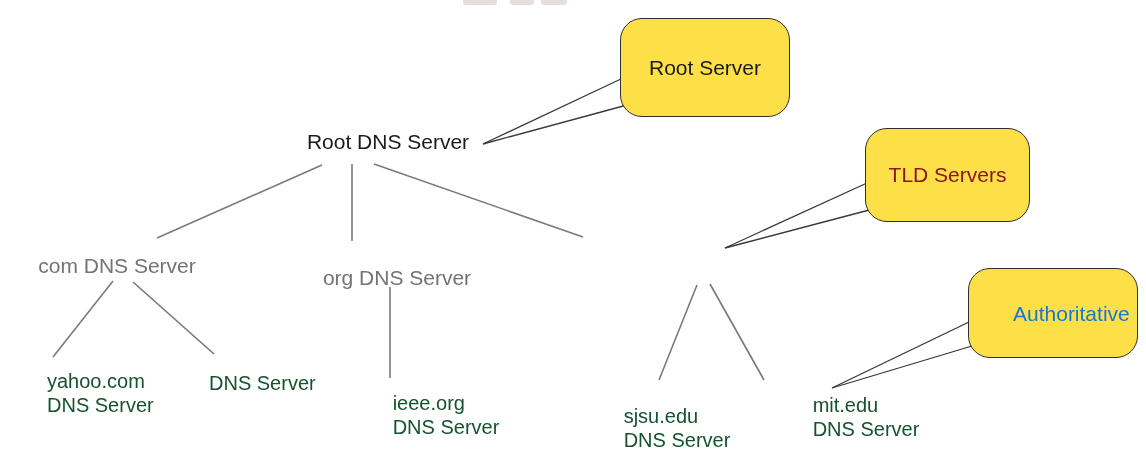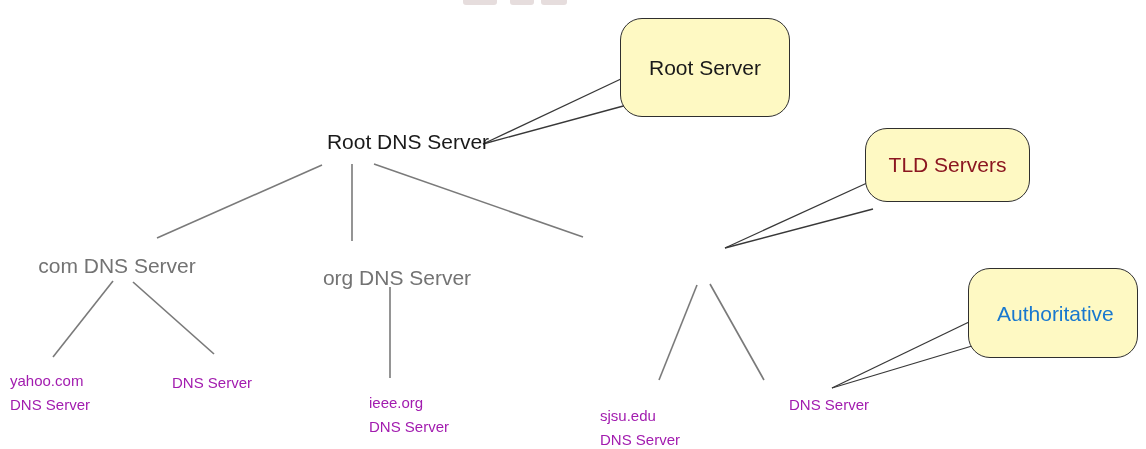--- a/index.html
+++ b/index.html
@@ -23,40 +23,41 @@
     position: absolute;
     z-index: 2;
     white-space: nowrap;
     font-size: 21px;
     color: #1a1a1a;
   }
   .node.centered { transform: translate(-50%, -50%); text-align: center; }
   .node.centered-x { transform: translateX(-50%); }
   .tld-node { color: #737373; }
   .leaf-node {
-    font-size: 15px;
+    font-size: 20px;
     line-height: 24px;
-    color: #a21caf;
+    color: #14532d;
+    margin-left: 37px;
   }
   .callout {
     position: absolute;
     z-index: 3;
-    background: #fef9c3;
+    background: #fde047;
     border: 1.6px solid #2f2f2f;
     border-radius: 22px;
     display: flex;
     align-items: center;
     justify-content: center;
     font-size: 21px;
     box-sizing: border-box;
   }
   #callout-root   { left: 620px; top: 18px;  width: 170px; height: 99px; color: #1a1a1a; }
-  #callout-tld    { left: 865px; top: 128px; width: 165px; height: 74px; color: #8b1620; }
+  #callout-tld    { left: 865px; top: 128px; width: 165px; height: 94px; color: #8b1620; }
   #callout-auth   { left: 968px; top: 268px; width: 170px; height: 90px; color: #1878cf;
-                    justify-content: flex-start; padding-left: 28px; line-height: 27px; }
+                    justify-content: flex-start; padding-left: 44px; line-height: 27px; }
   .artifact {
     position: absolute;
     top: 0;
     height: 5px;
     background: rgba(205, 188, 188, 0.5);
     border-radius: 0 0 3px 3px;
     z-index: 2;
   }
 </style>
 </head>
@@ -80,41 +81,42 @@
     <line class="pointer-line" x1="725" y1="248" x2="867" y2="183"></line>
     <line class="pointer-line" x1="725" y1="248" x2="873" y2="209"></line>
     <line class="pointer-line" x1="832" y1="388" x2="969" y2="322"></line>
     <line class="pointer-line" x1="832" y1="388" x2="972" y2="346"></line>
   </svg>
 
   <div class="artifact" style="left:463px; width:34px;"></div>
   <div class="artifact" style="left:510px; width:24px;"></div>
   <div class="artifact" style="left:541px; width:26px;"></div>
 
-  <div class="node centered" style="left:408px; top:142px;">Root DNS Server</div>
+  <div class="node centered" style="left:388px; top:142px;">Root DNS Server</div>
 
   <div class="node centered tld-node" style="left:117px; top:266px;">com DNS Server</div>
   <div class="node centered tld-node" style="left:397px; top:266px;margin-top:12px;">org DNS Server</div>
 
   <div class="node leaf-node" style="left:10px; top:369px;">
     <div>yahoo.com</div>
     <div>DNS Server</div>
   </div>
   <div class="node leaf-node" style="left:172px; top:371px;">
     <div>DNS Server</div>
   </div>
   <div class="node leaf-node centered-x" style="left:409px; top:391px;">
     <div>ieee.org</div>
     <div>DNS Server</div>
   </div>
   <div class="node leaf-node centered-x" style="left:640px; top:404px;">
     <div>sjsu.edu</div>
     <div>DNS Server</div>
   </div>
   <div class="node leaf-node centered-x" style="left:829px; top:393px;">
+    <div>mit.edu</div>
     <div>DNS Server</div>
   </div>
 
   <div class="callout" id="callout-root">
     <span>Root Server</span>
   </div>
   <div class="callout" id="callout-tld">
     <span>TLD Servers</span>
   </div>
   <div class="callout" id="callout-auth">

